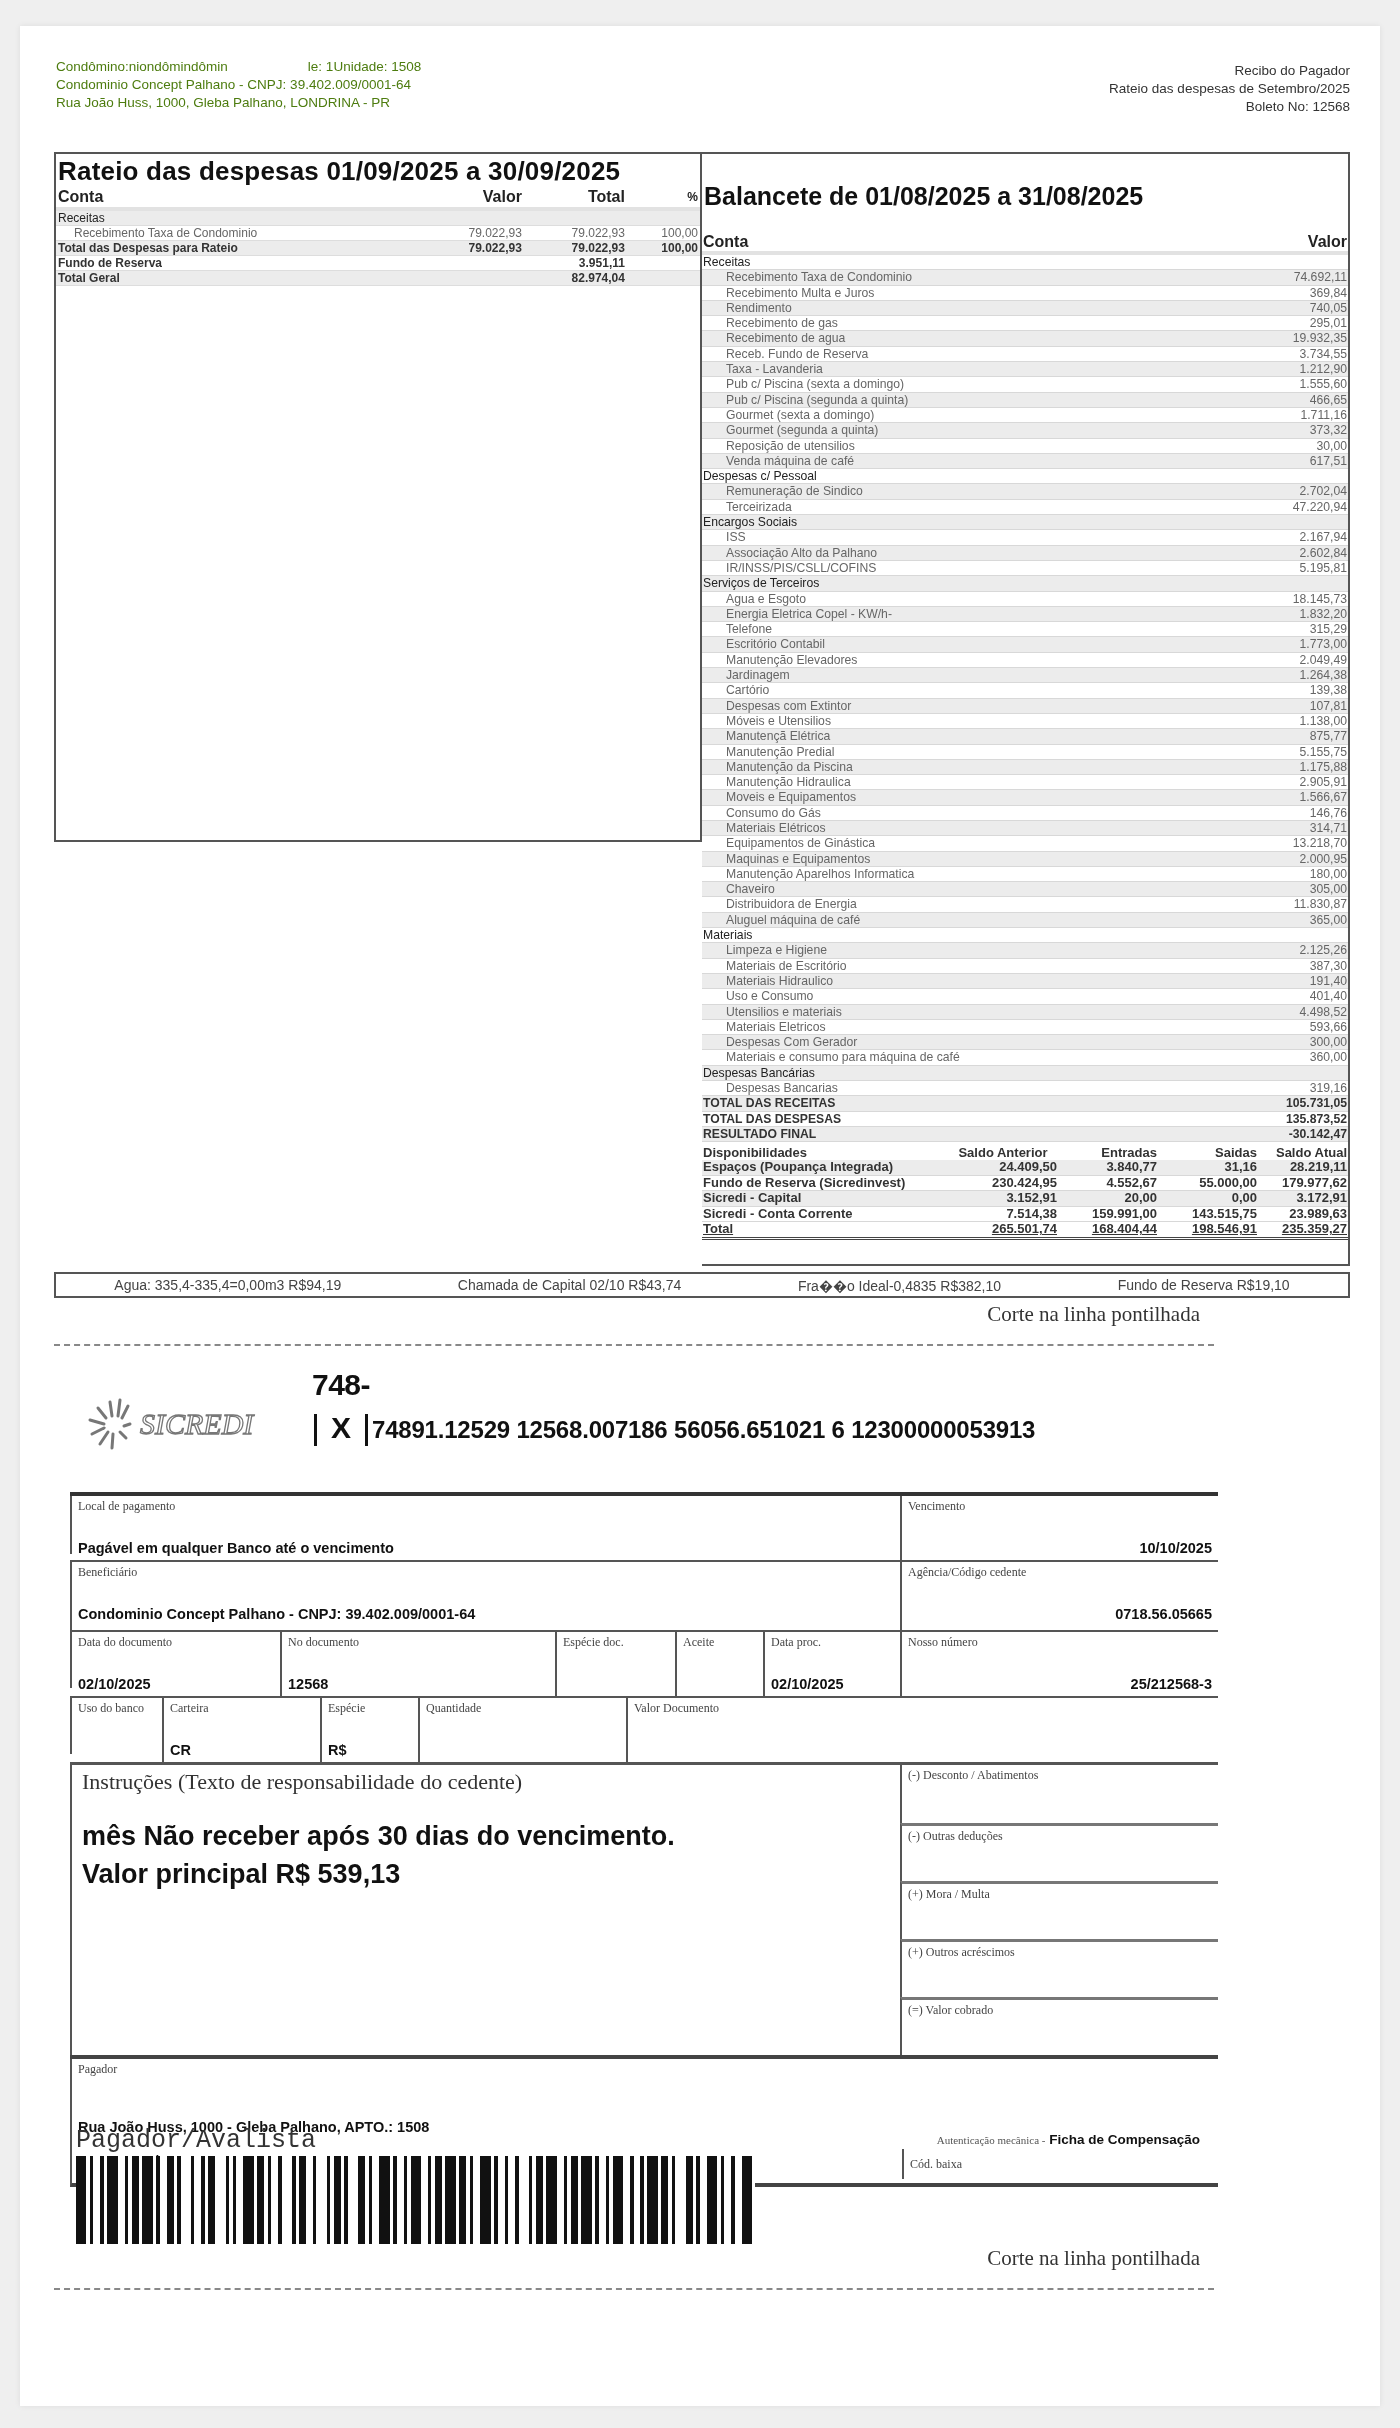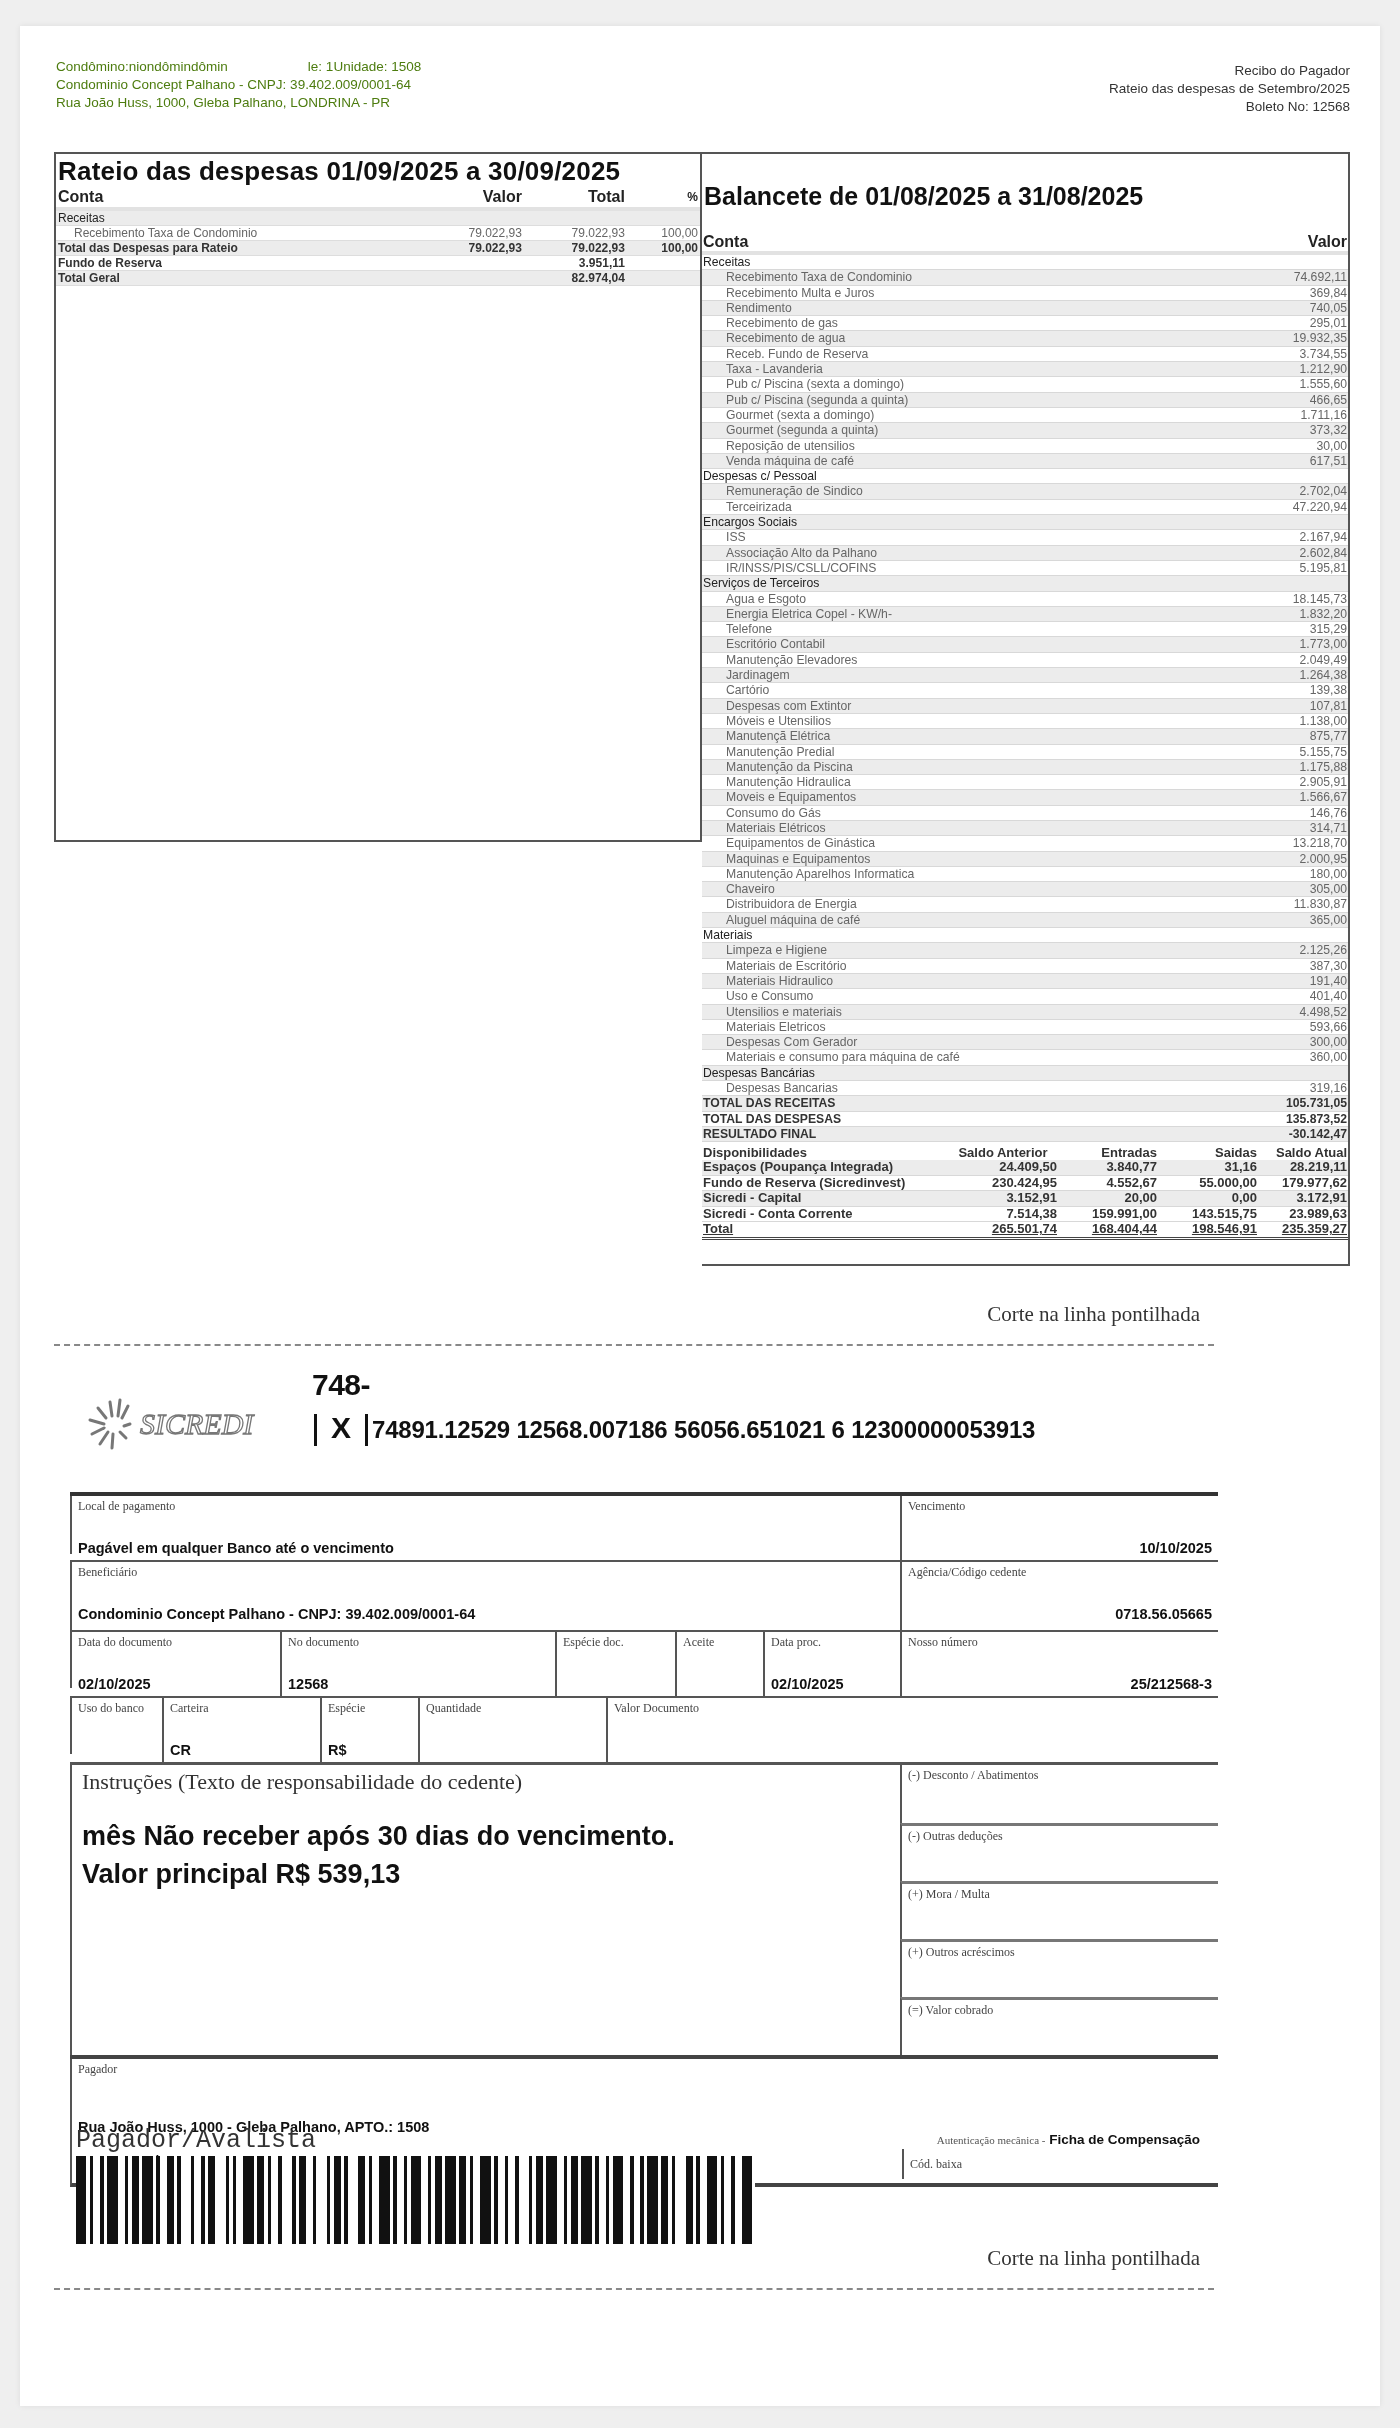--- a/index.html
+++ b/index.html
@@ -443,20 +443,26 @@
             <td class="l">Total</td>
             <td>265.501,74</td>
             <td>168.404,44</td>
             <td>198.546,91</td>
             <td>235.359,27</td>
           </tr>
         </tbody>
     </table>
   </div>
 
+  <div class="strip">
+    <span>Agua: 335,4-335,4=0,00m3 R$94,19</span>
+    <span>Chamada de Capital 02/10 R$43,74</span>
+    <span>Fra��o Ideal-0,4835 R$382,10</span>
+    <span>Fundo de Reserva R$19,10</span>
+  </div>
 
   <div class="cut" style="right:180px;top:1276px;">Corte na linha pontilhada</div>
   <div class="dash" style="left:34px;width:1160px;top:1318px;"></div>
 
   <div class="logo">
     <svg width="220" height="60" viewBox="0 0 220 60">
       <g stroke="#777" stroke-width="3" stroke-linecap="round" fill="none">
         <line x1="30" y1="8" x2="32" y2="22"></line>
         <line x1="40" y1="6" x2="38" y2="22"></line>
         <line x1="48" y1="12" x2="42" y2="24"></line>
@@ -529,21 +535,21 @@
         <div class="lab">Uso do banco</div>
       </div>
       <div class="cell" style="width:158px">
         <div class="lab">Carteira</div>
         <div class="val">CR</div>
       </div>
       <div class="cell" style="width:98px">
         <div class="lab">Espécie</div>
         <div class="val">R$</div>
       </div>
-      <div class="cell" style="width:188px">
+      <div class="cell" style="width:208px">
         <div class="lab">Quantidade</div>
       </div>
       <div class="cell" style="flex:1">
         <div class="lab">Valor Documento</div>
       </div>
     </div>
     <div class="instr-wrap">
       <div class="instr">
         <div class="title">Instruções (Texto de responsabilidade do cedente)</div>
         <div class="body">

